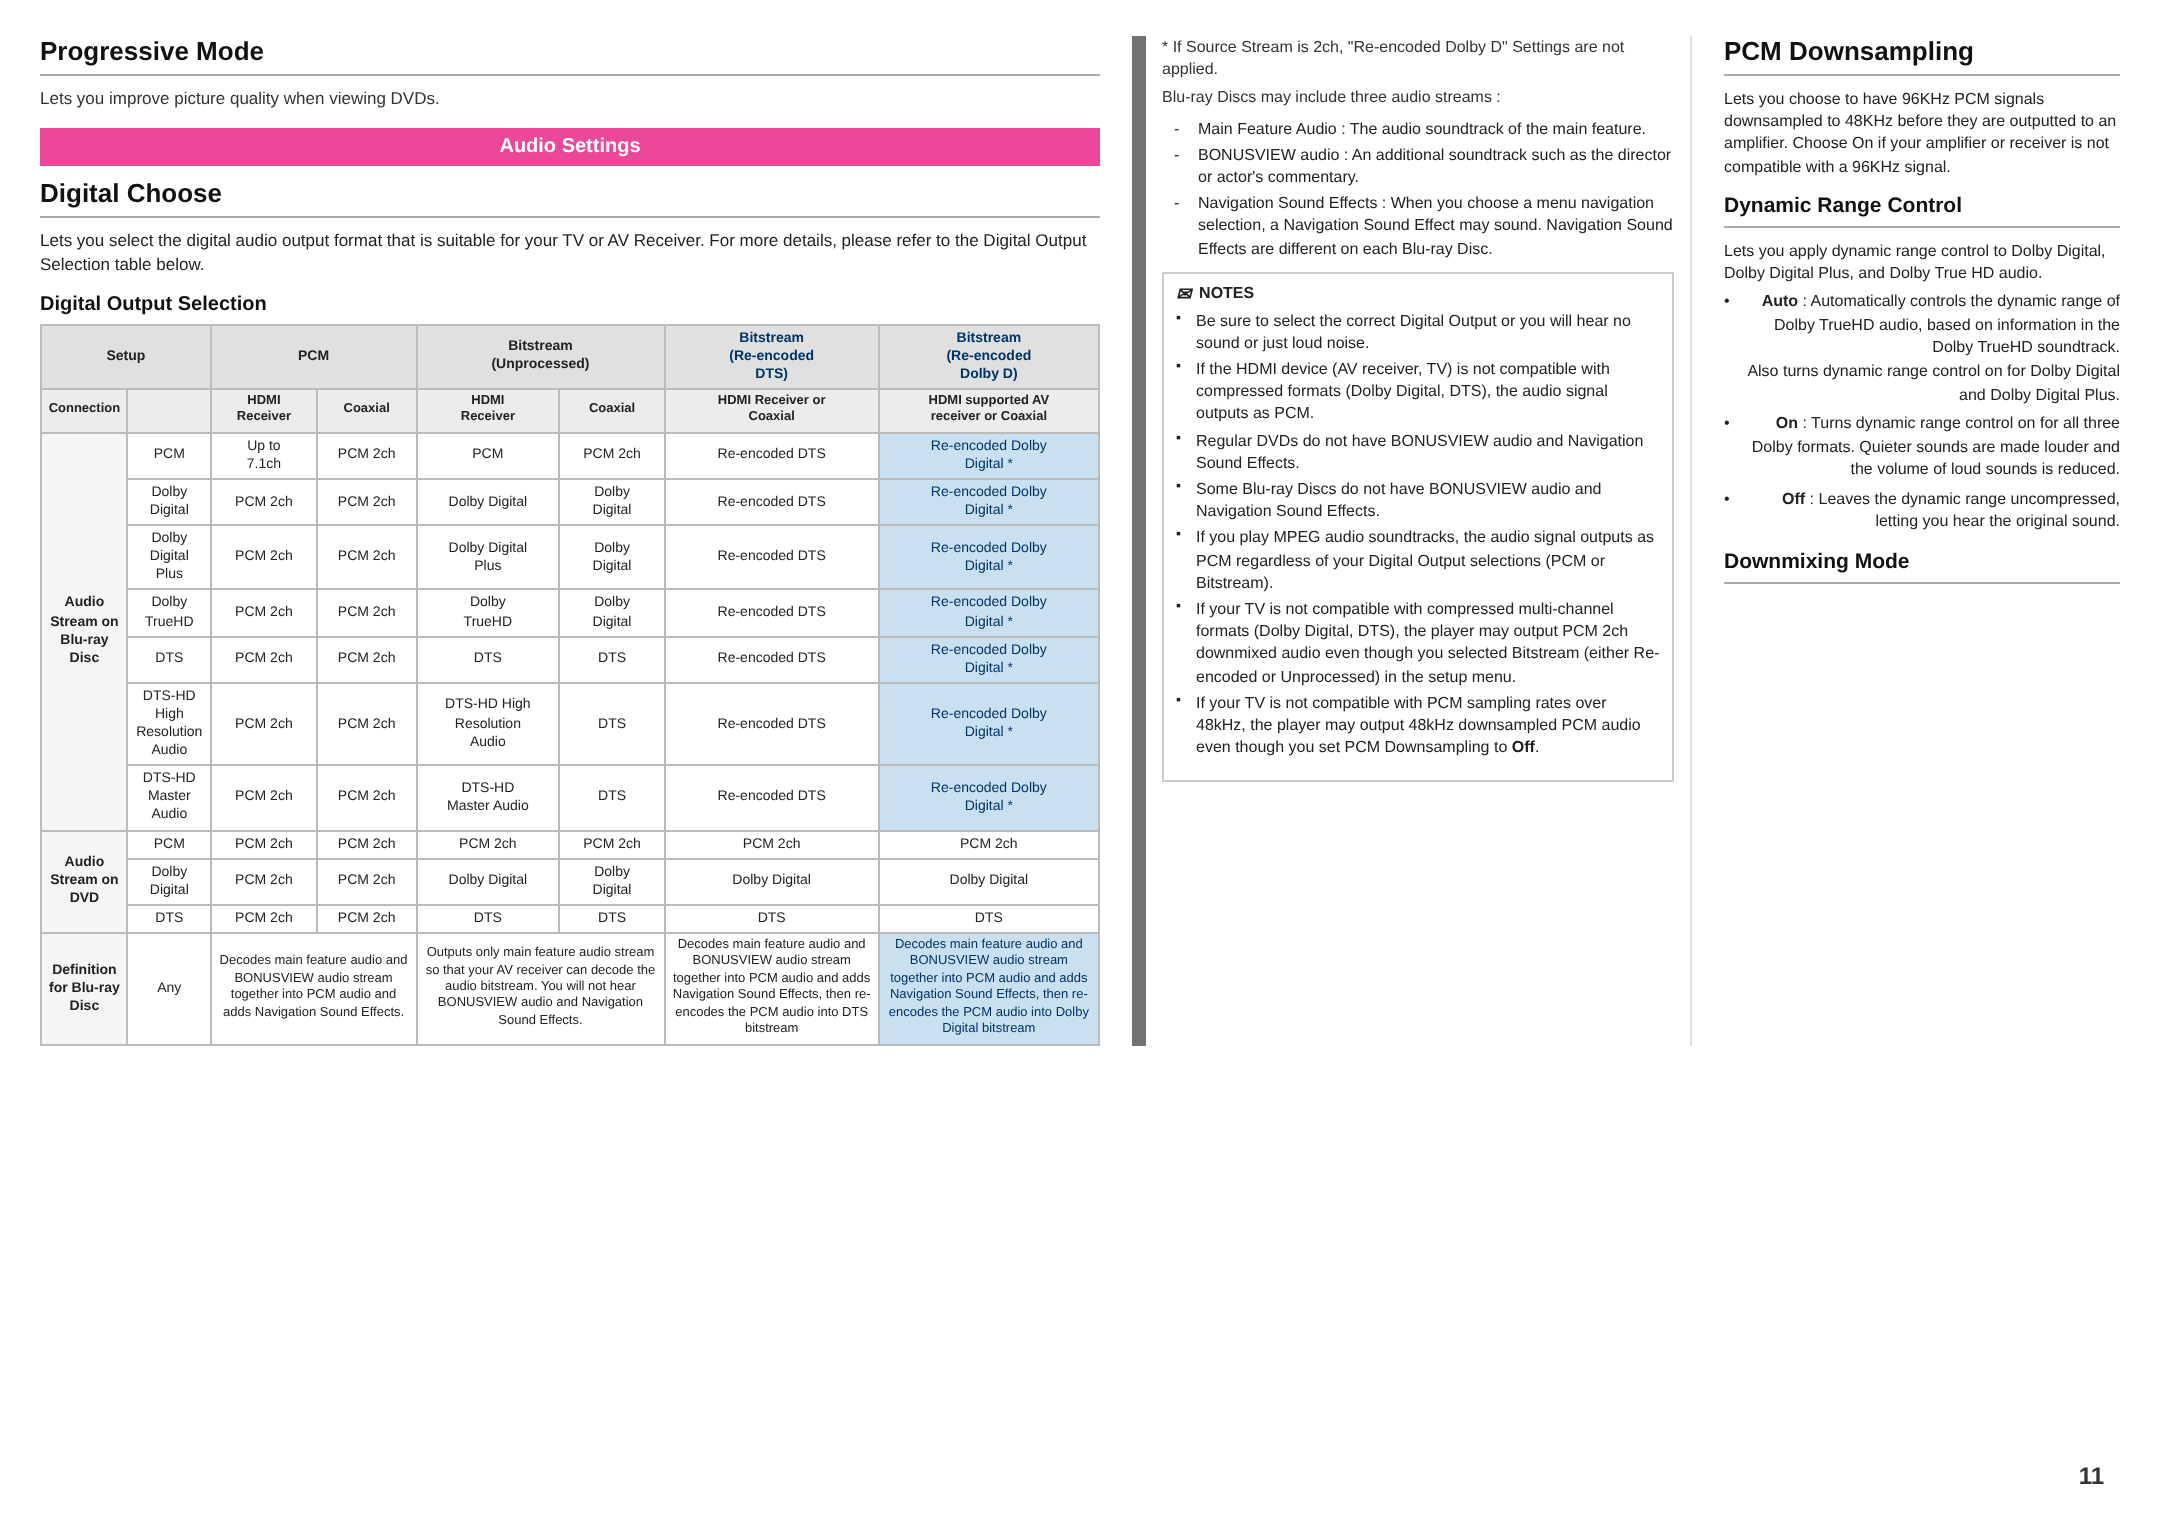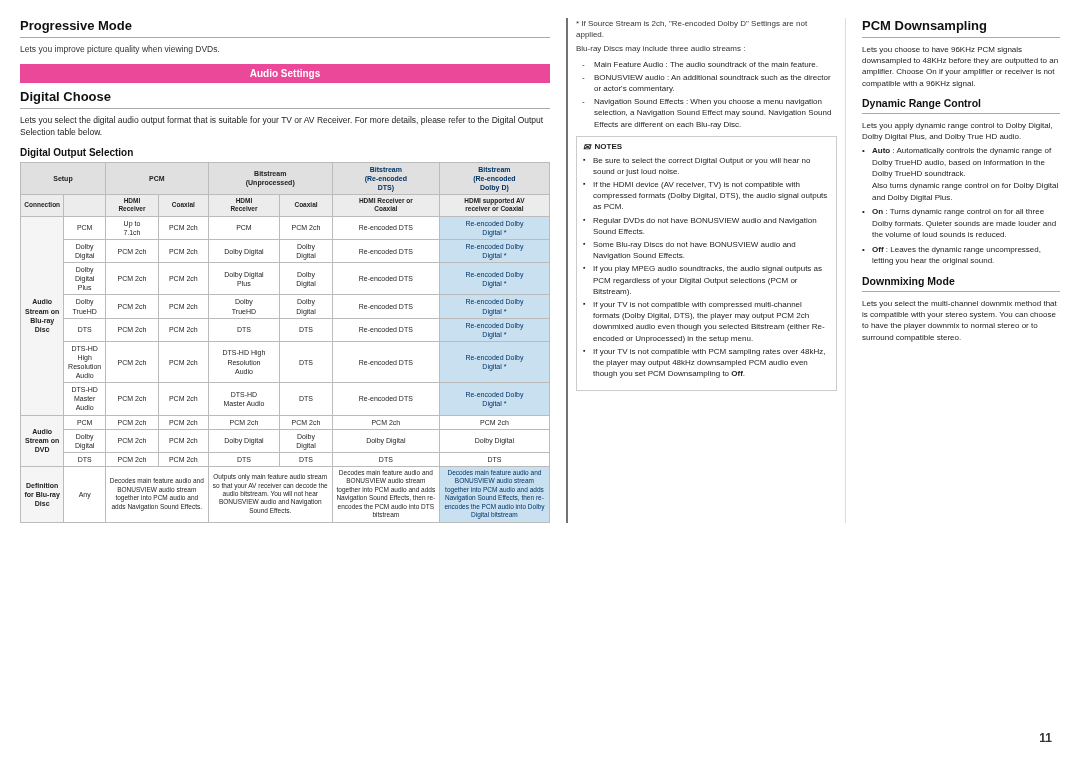--- a/index.html
+++ b/index.html
@@ -94,21 +94,21 @@
       color: #003366;
     }
     td.stream-label {
       font-weight: bold;
       background: #f5f5f5;
       font-size: 7px;
     }
     .middle-col {
       flex: 0 0 280px;
       padding: 0 8px;
-      border-left: 2px solid #737373;
+      border-left: 7px solid #737373;
       border-right: 1px solid #ddd;
     }
     .bullet-list {
       list-style: none;
       padding: 0;
       margin: 0 0 6px 0;
     }
     .bullet-list li {
       font-size: 8px;
       line-height: 1.4;
@@ -164,20 +164,21 @@
     }
     .right-body p {
       font-size: 8px;
       line-height: 1.4;
       margin-bottom: 3px;
     }
     .bullet-right {
       list-style: none;
       padding: 0;
       margin: 0 0 5px 0;
+      text-align: right;
     }
     .bullet-right li {
       font-size: 8px;
       line-height: 1.45;
       padding-left: 10px;
       position: relative;
       margin-bottom: 3px;
       color: #222;
     }
     .bullet-right li::before {
@@ -392,18 +393,17 @@
       <ul class="bullet-right">
         <li><strong>Auto</strong> : Automatically controls the dynamic range of Dolby TrueHD audio, based on information in the Dolby TrueHD soundtrack.<br>Also turns dynamic range control on for Dolby Digital and Dolby Digital Plus.</li>
         <li><strong>On</strong> : Turns dynamic range control on for all three Dolby formats. Quieter sounds are made louder and the volume of loud sounds is reduced.</li>
         <li><strong>Off</strong> : Leaves the dynamic range uncompressed, letting you hear the original sound.</li>
       </ul>
     </div>
 
     <div class="downmix-section">
       <h3>Downmixing Mode</h3>
       <hr class="section-divider">
-      <p>Lets you select the multi-channel downmix method that is compatible with your stereo system. You can choose to have the player downmix to normal stereo or to surround compatible stereo.</p>
     </div>
   </div>
 </div>
 
 <div class="page-number">11</div>
 
 </body></html>

